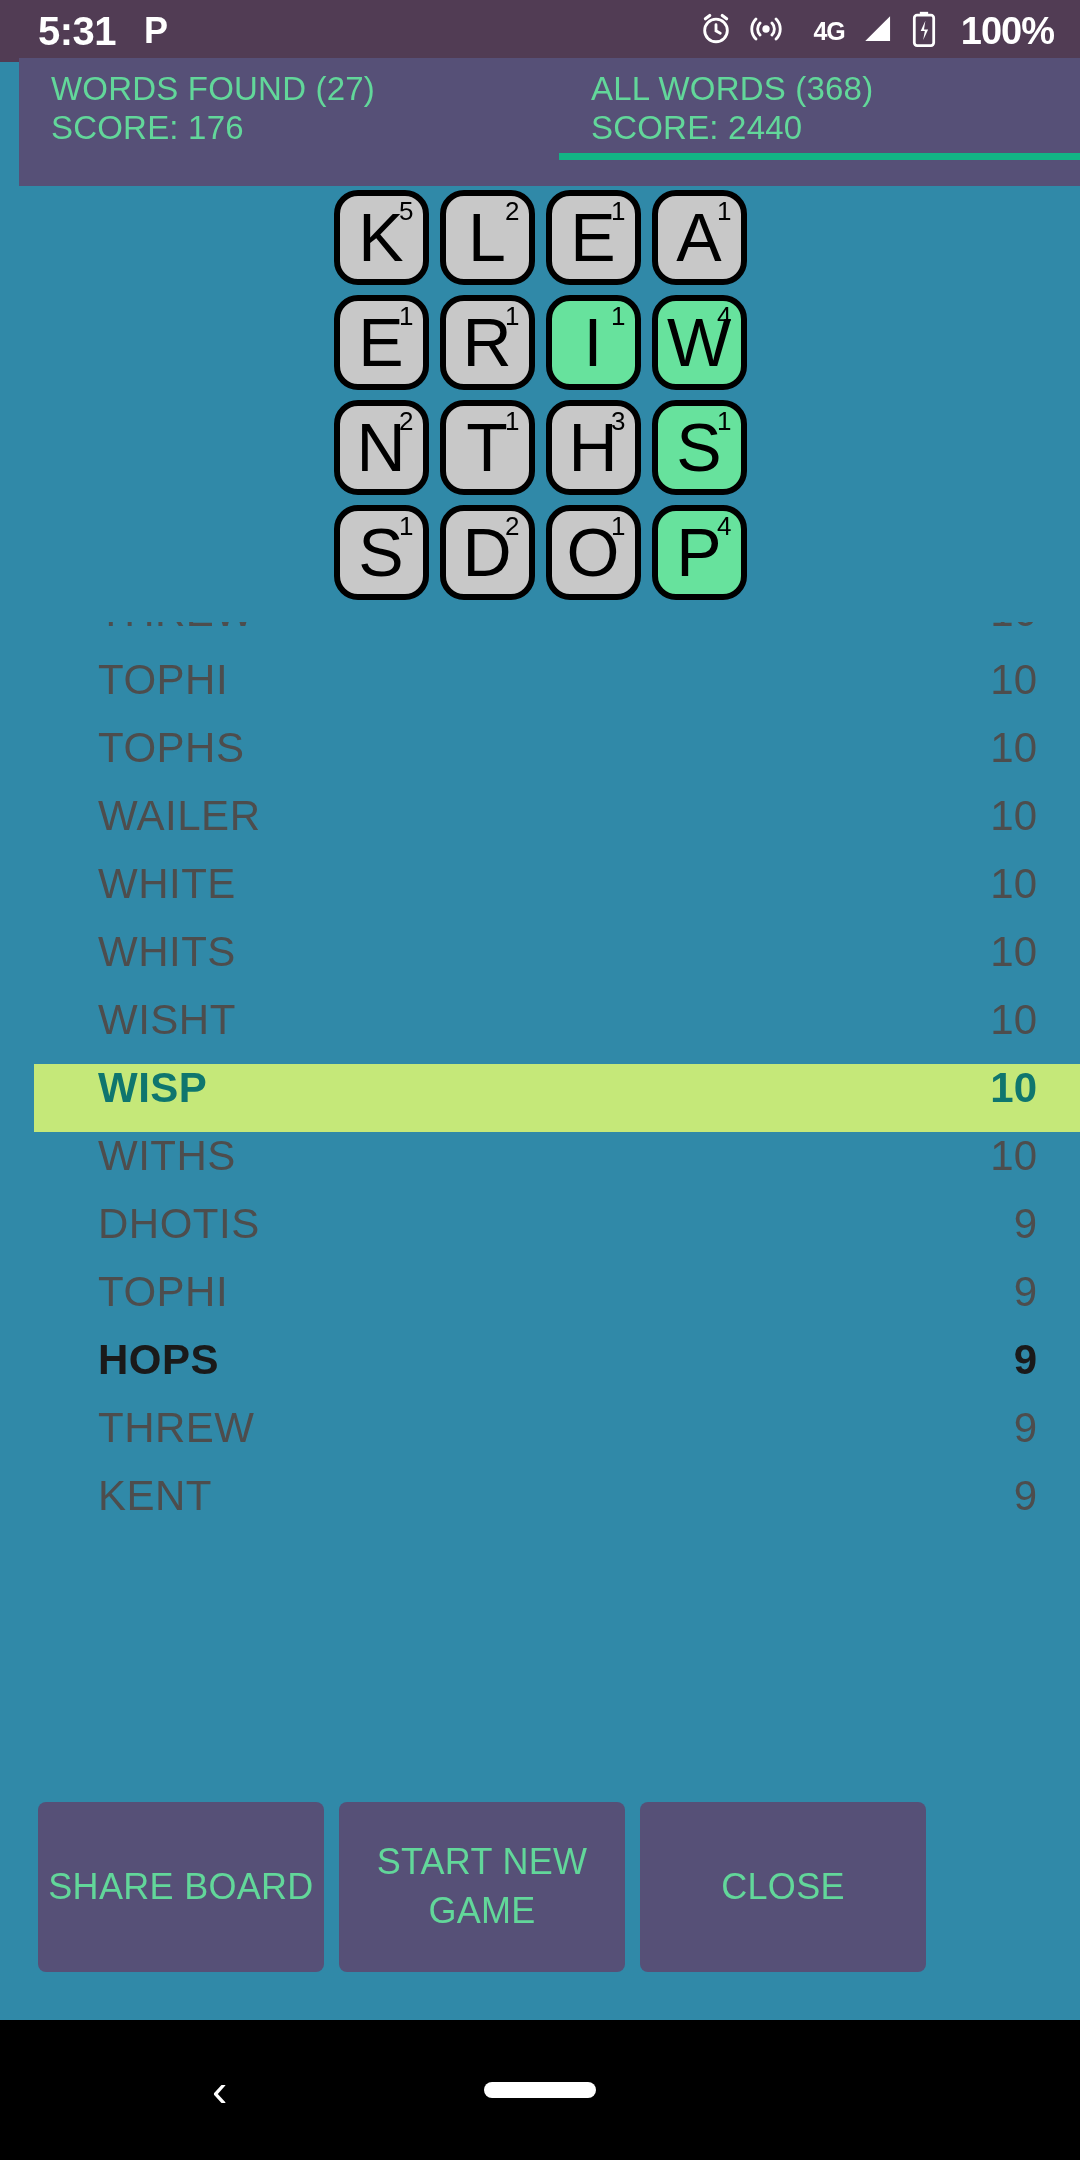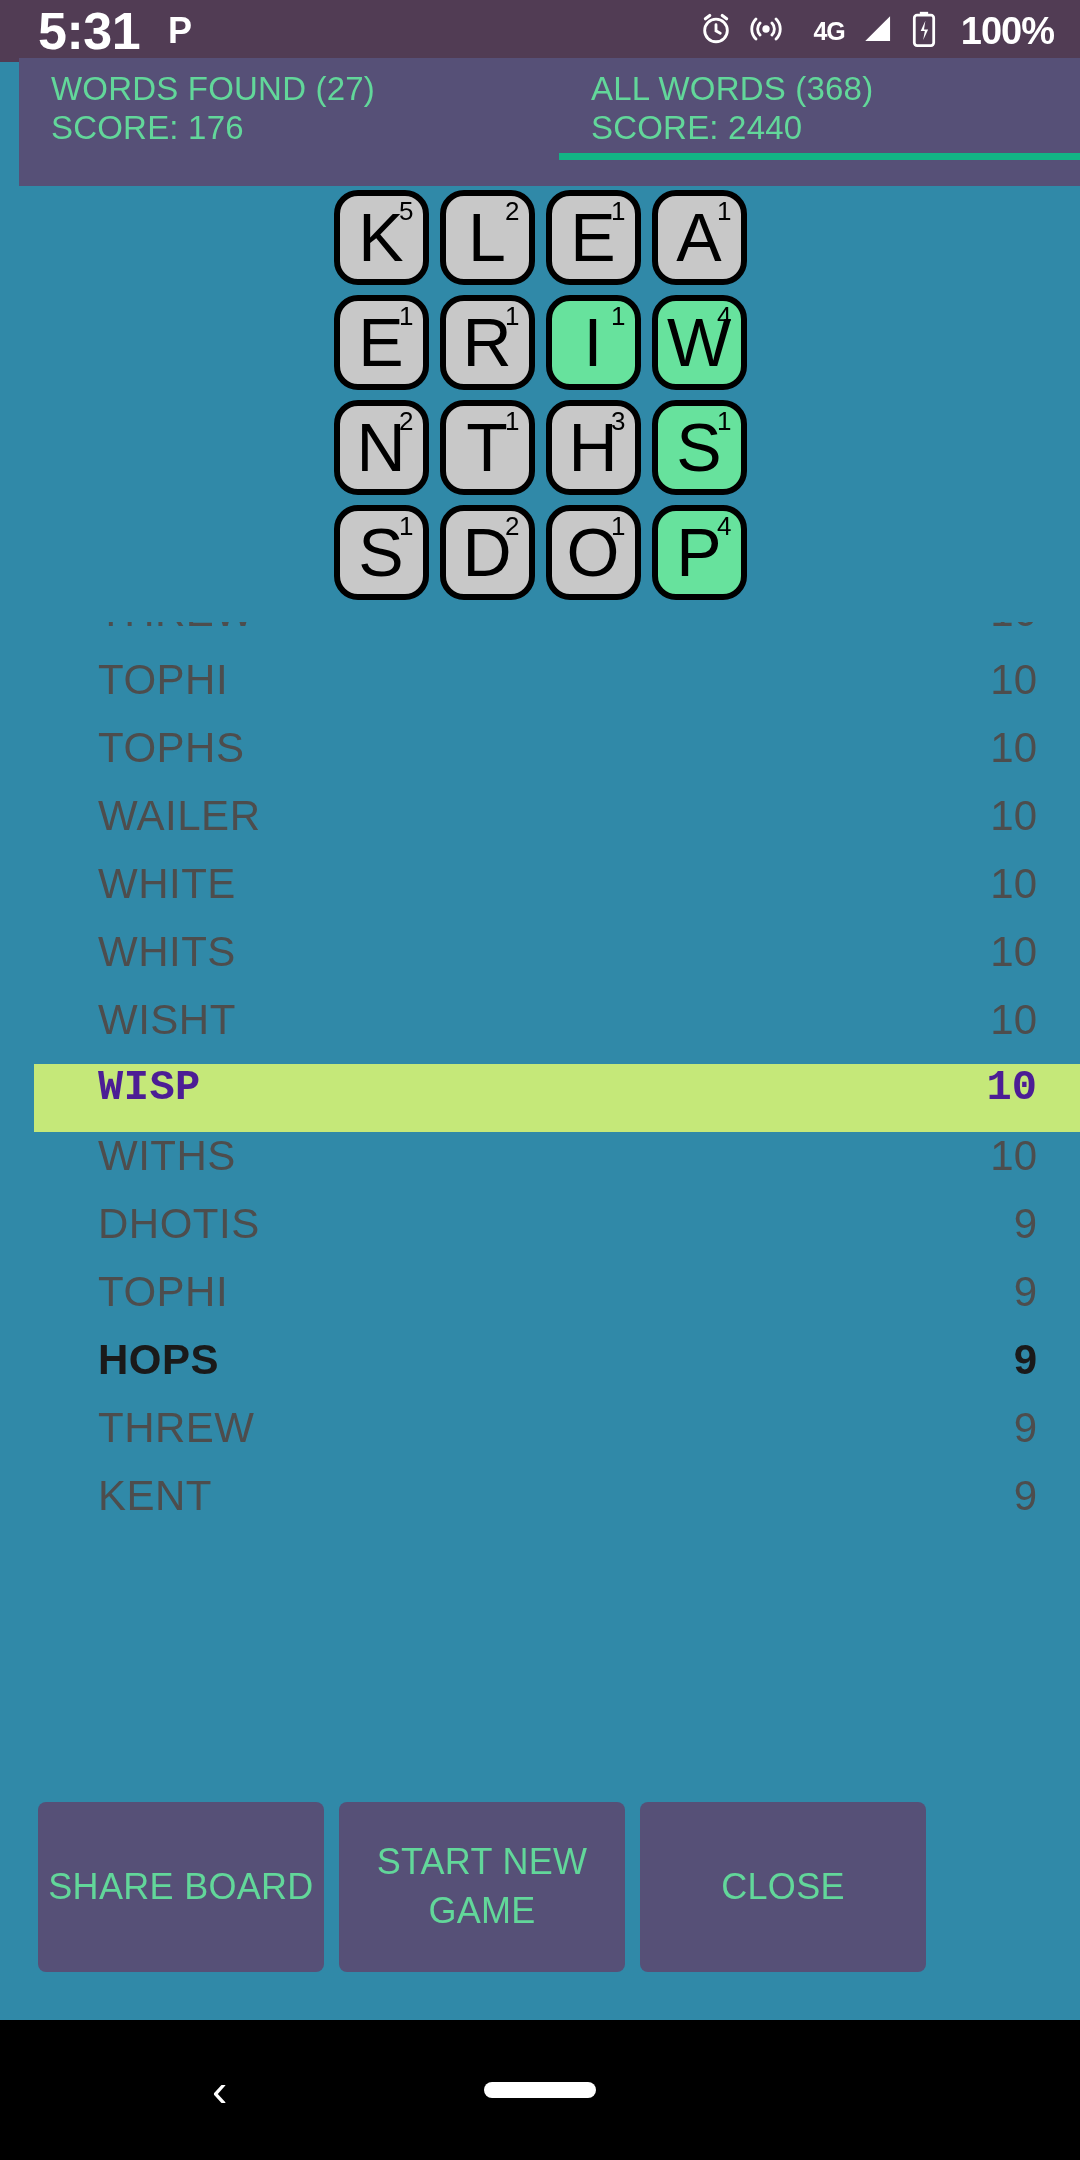--- a/index.html
+++ b/index.html
@@ -12,21 +12,21 @@
   #app { position: relative; width: 1080px; height: 2160px; background: #3089a8; }
 
   
   .statusbar {
     position: absolute; top: 0; left: 0; width: 1080px; height: 62px;
     background: #513c54;
     display: flex; align-items: center;
     color: #ffffff;
   }
   .sb-time {
-    font-size: 52px; font-weight: 700; letter-spacing: -0.5px;
+    font-size: 40px; font-weight: 700; letter-spacing: -0.5px;
     margin-left: 38px; line-height: 1;
   }
   .sb-p {
     font-size: 36px; font-weight: 700; margin-left: 28px; line-height: 1;
   }
   .sb-right {
     margin-left: auto; margin-right: 26px;
     display: flex; align-items: center; gap: 16px;
   }
   .sb-ico { display: block; }
@@ -91,21 +91,21 @@
     margin-left: 34px;
   }
   .wrow .w {
     font-size: 42px; color: #4d4d4d; letter-spacing: 0.5px;
   }
   .wrow .s {
     margin-left: auto; font-size: 42px; color: #4d4d4d;
   }
   .wrow.found .w, .wrow.found .s { color: #1a1a1a; font-weight: 700; }
   .wrow.sel { background: #c5e879; }
-  .wrow.sel .w, .wrow.sel .s { color: #4c1d95; font-weight: 700; font-family: Liberation Mono, monospace; }
+  .wrow.sel .w, .wrow.sel .s { color: #0f766e; font-weight: 700; }
 
   
   .btnrow {
     position: absolute; top: 1802px; left: 0; width: 964px;
     display: flex; gap: 15px; padding: 0 38px;
   }
   .btn {
     flex: 1; height: 170px; background: #565077; border-radius: 8px;
     display: flex; align-items: center; justify-content: center;
     text-align: center;

